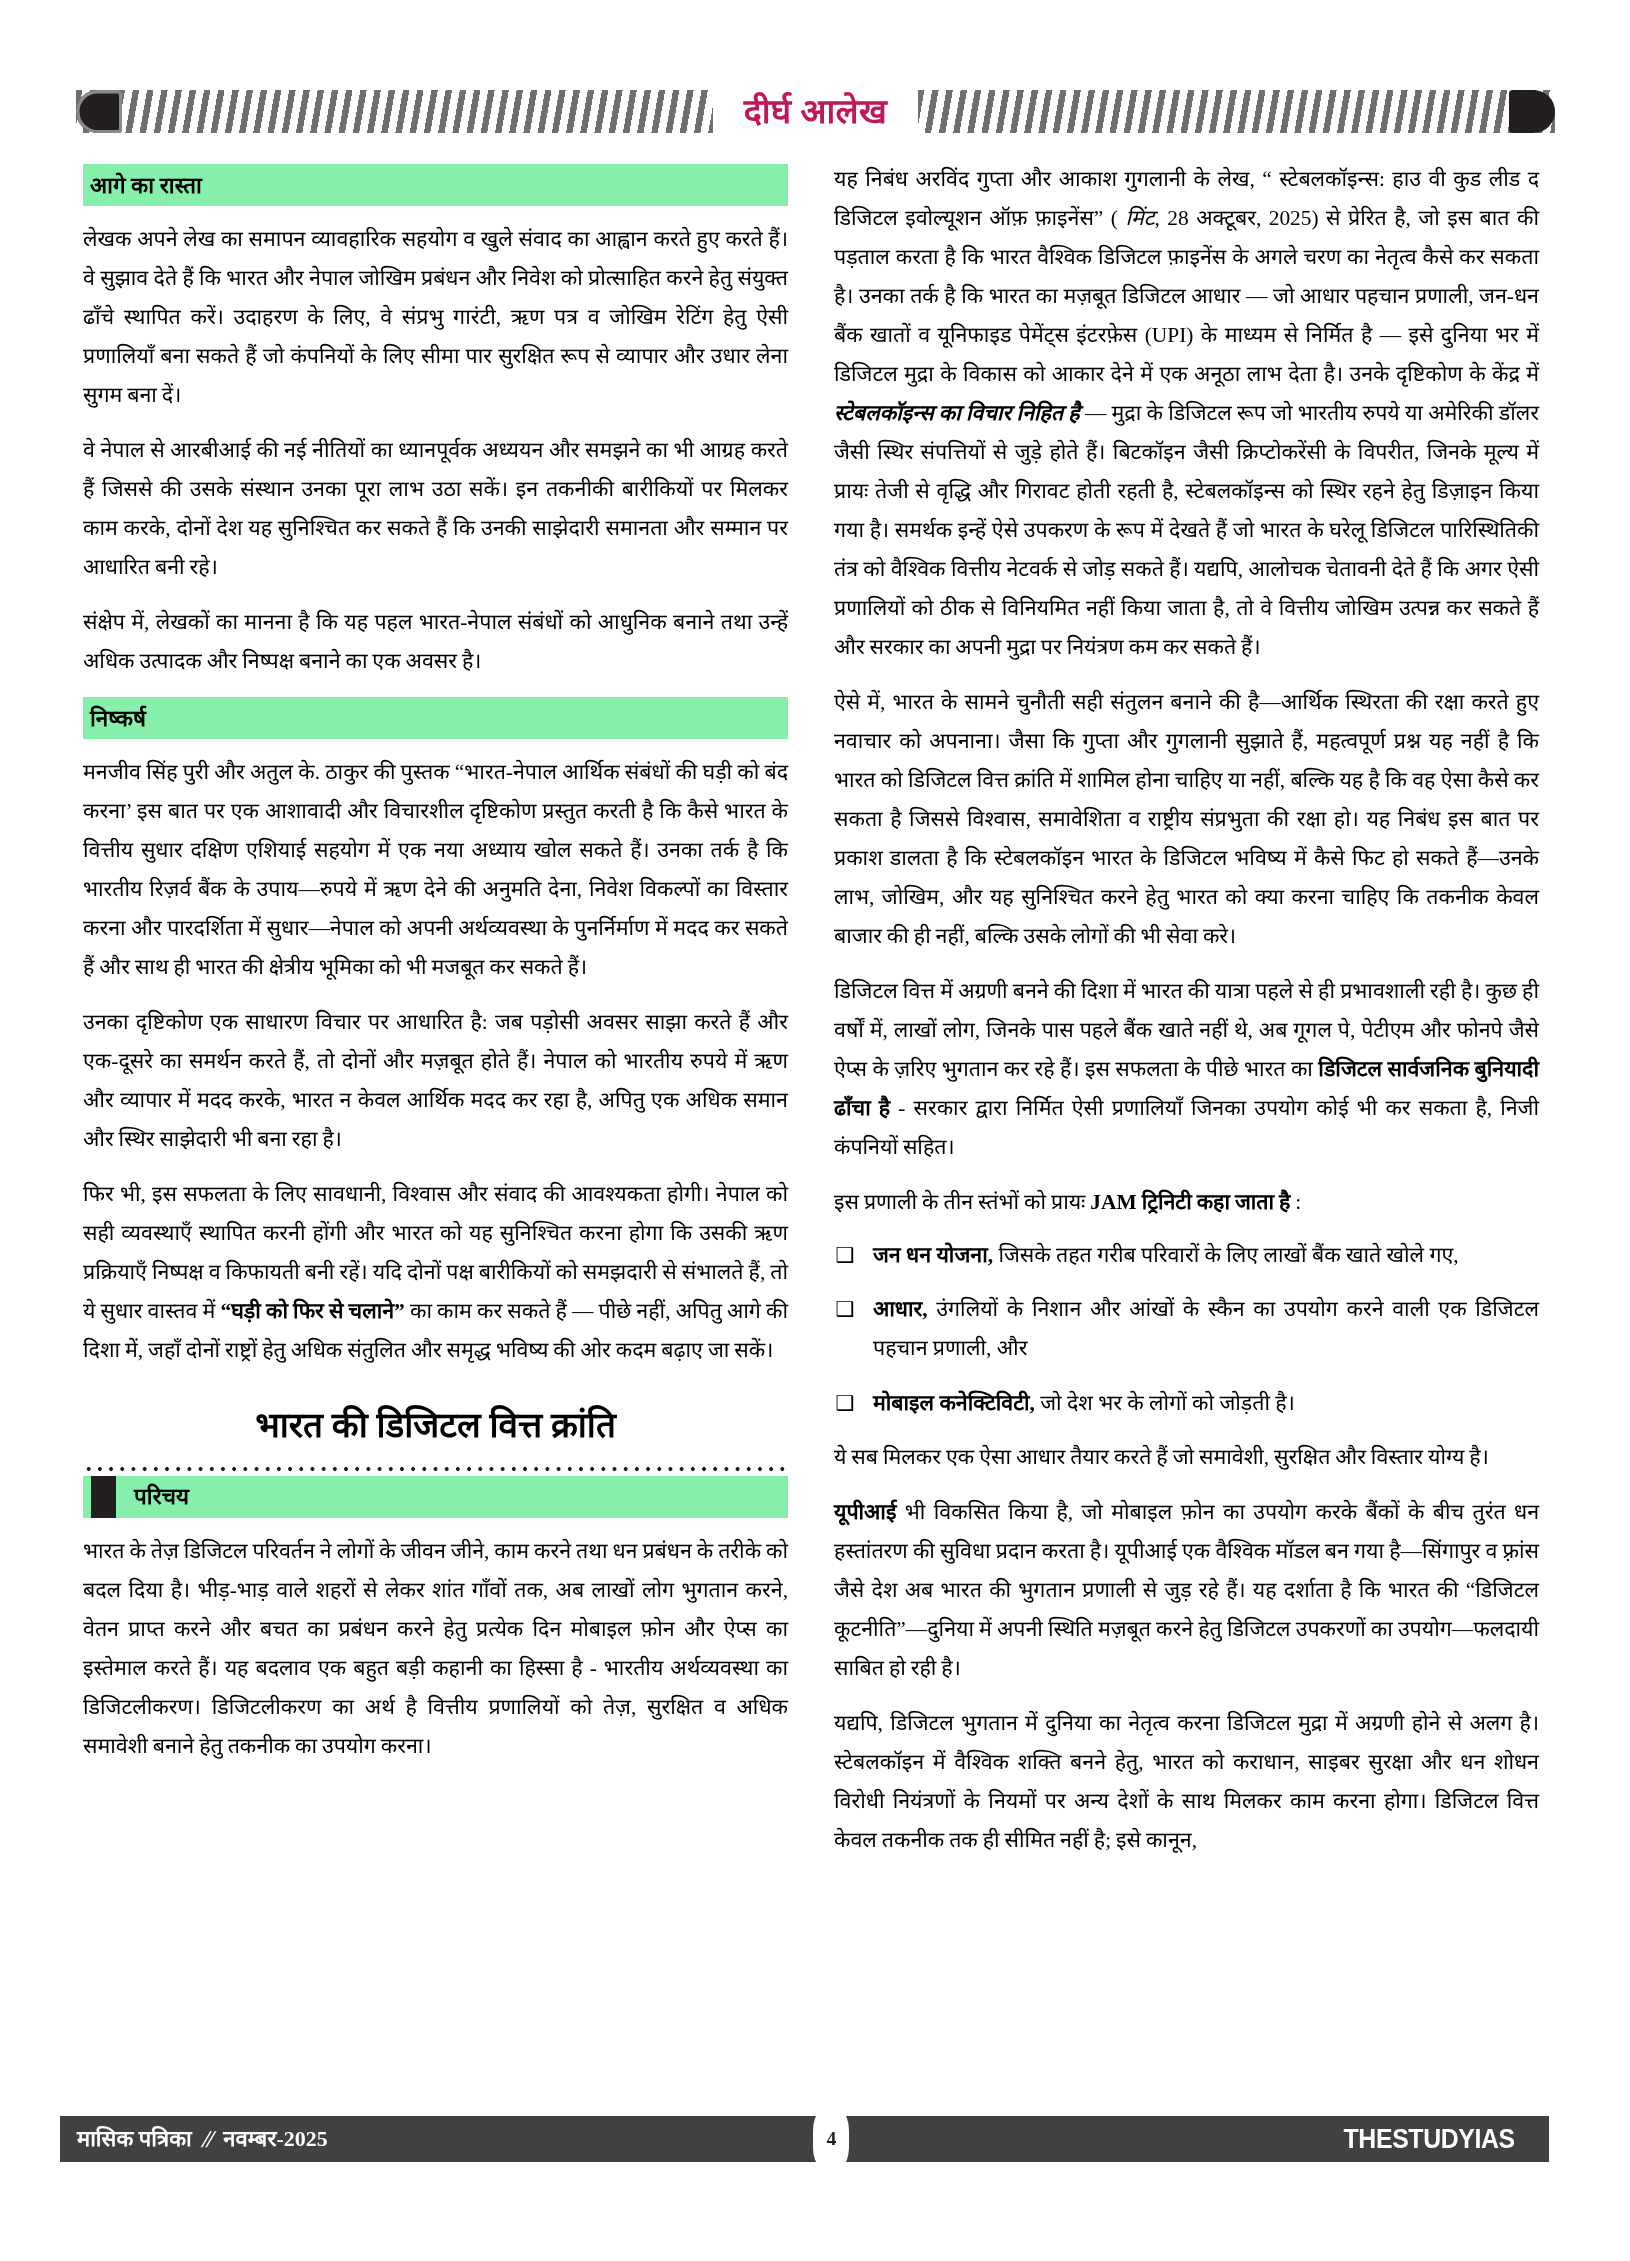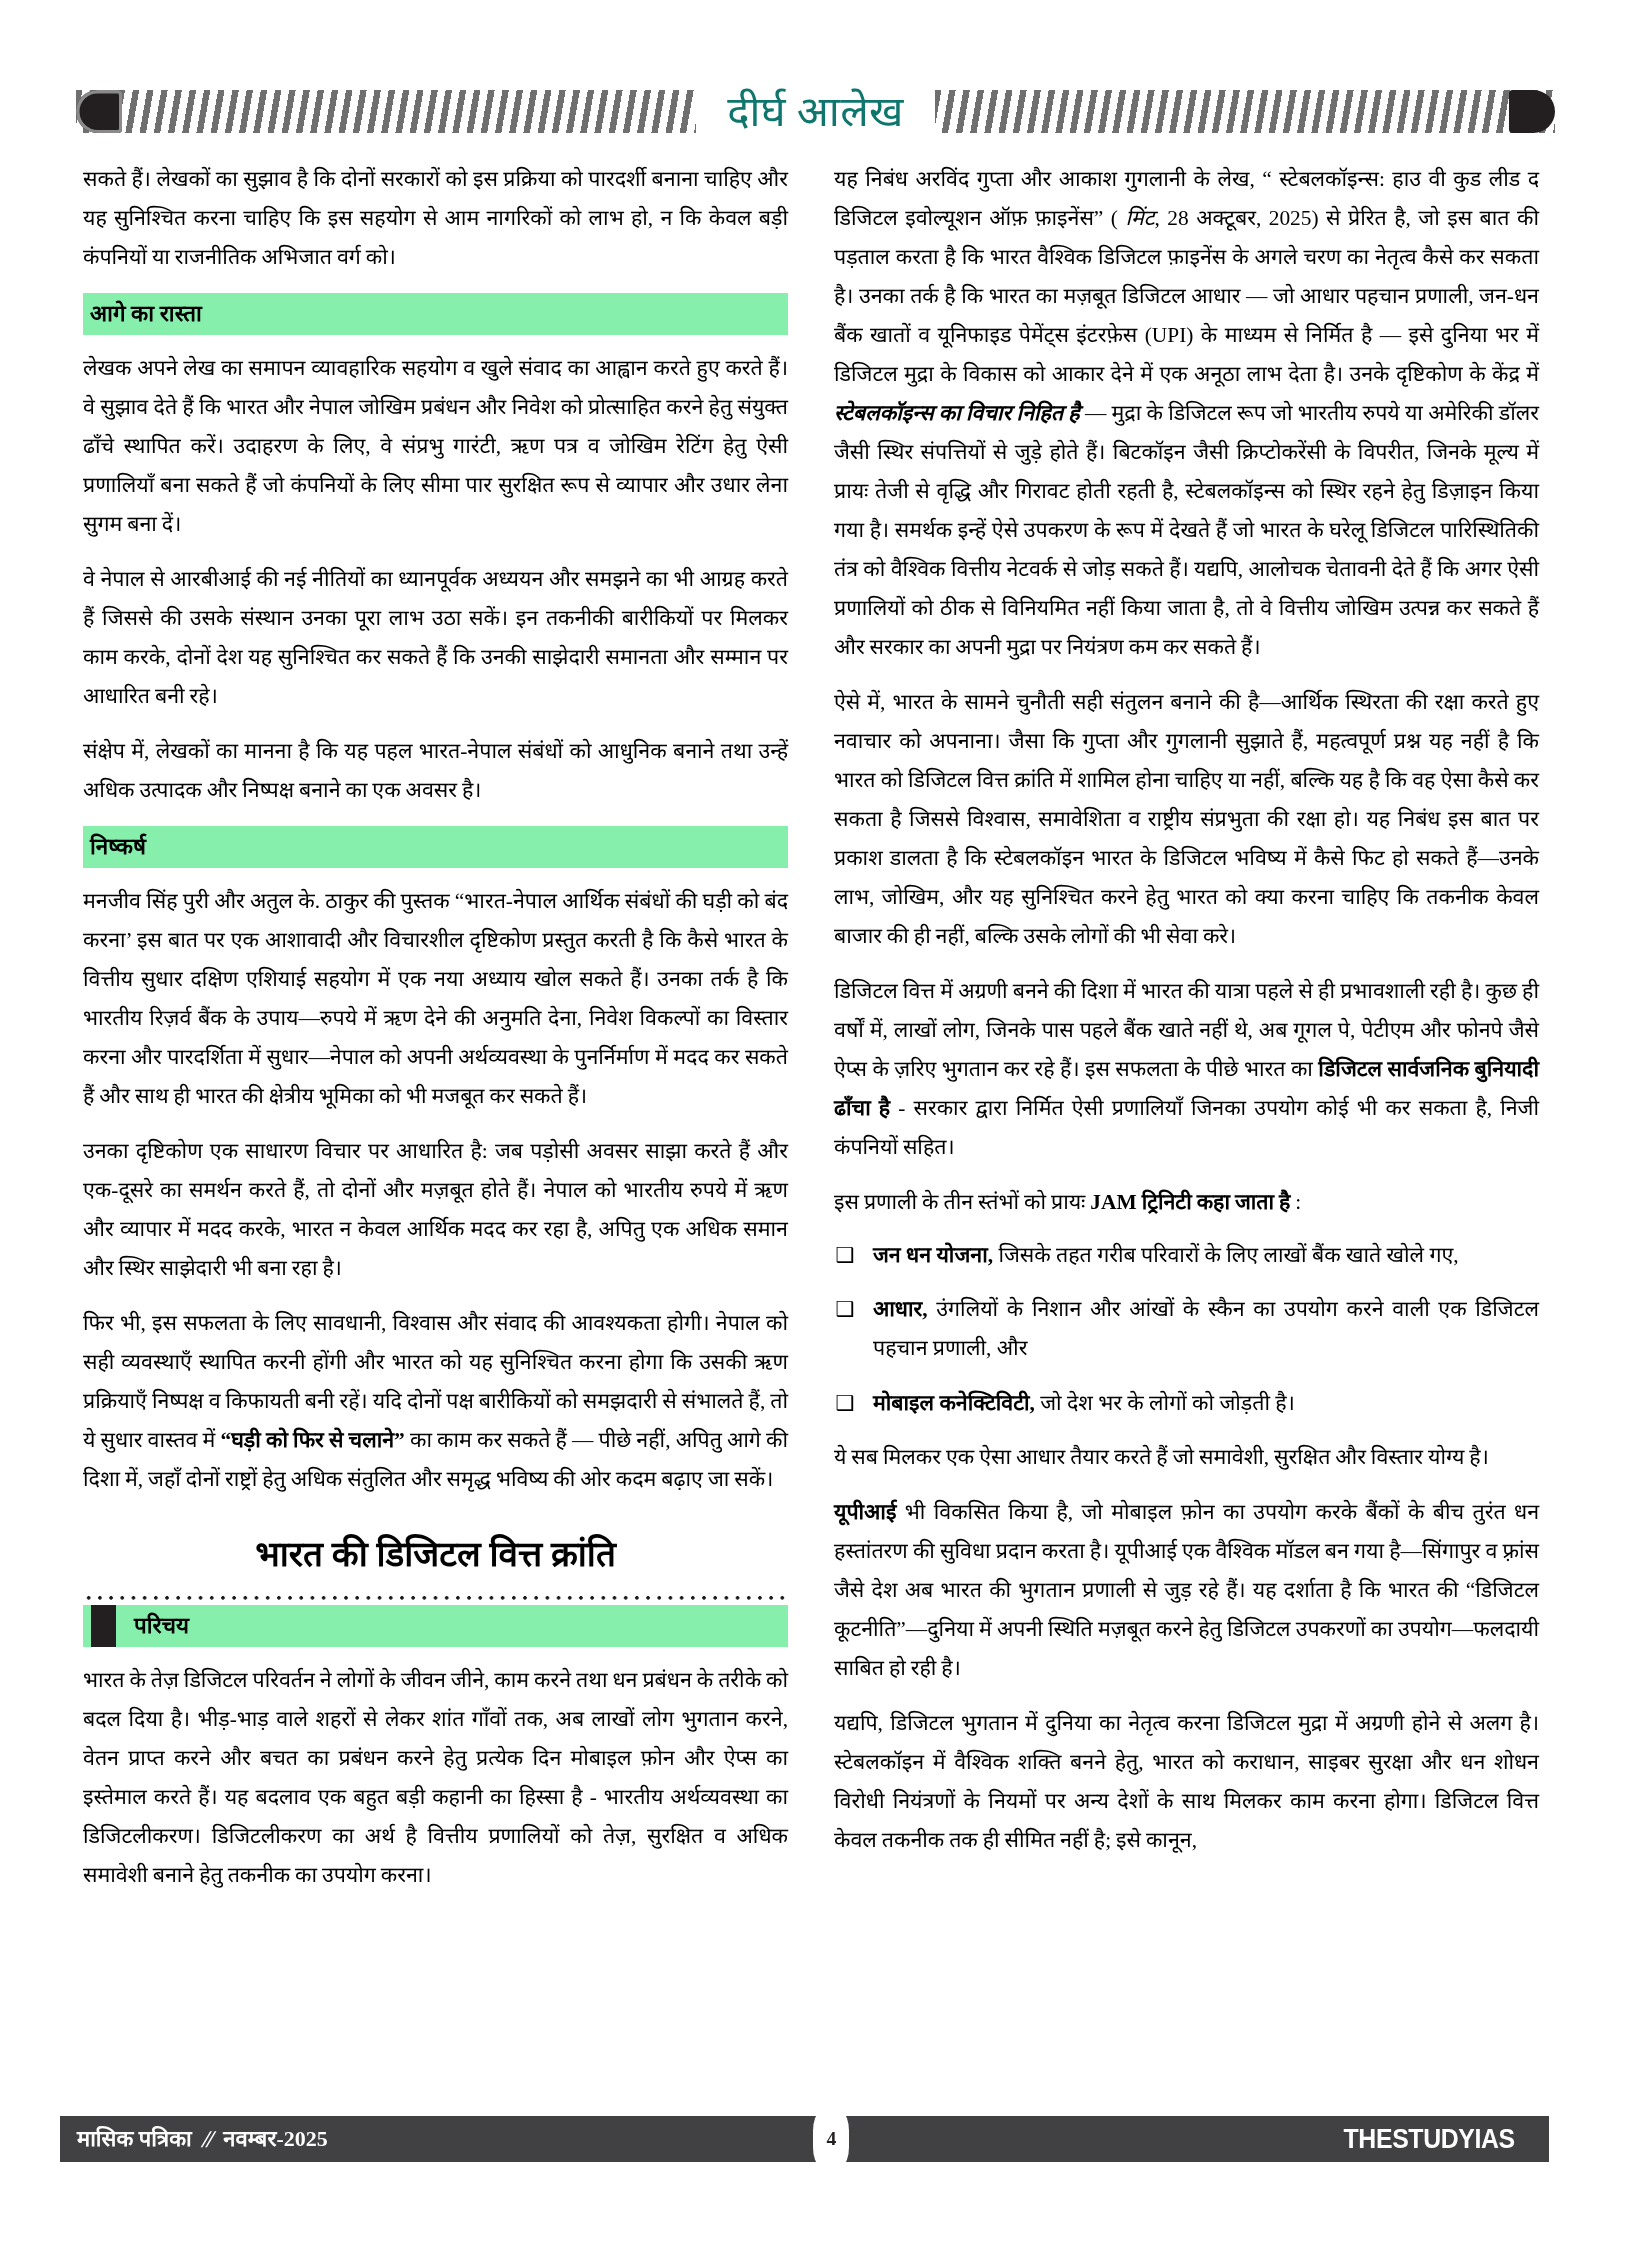--- a/index.html
+++ b/index.html
@@ -74,26 +74,26 @@
     position: absolute;
     right: 0; top: 0;
     width: 46px;
     height: 43px;
     background: #231f20;
     border-radius: 4.2px 24px 24px 4.2px;
   }
   .masthead-title {
     flex: 0 0 auto;
     padding: 0 31px;
-    font-size: 42px;
-    font-weight: 400;
+    font-size: 34px;
+    font-weight: 700;
     letter-spacing: 0.4px;
     white-space: nowrap;
     line-height: 1;
-    color: #0f766e;
+    color: #be185d;
   }
 
   
   .col {
     position: absolute;
     top: 160px;
     width: 705px;
   }
   .col-left  { left: 83px; }
   .col-right { left: 834px; }
@@ -258,21 +258,20 @@
     </div>
     <div class="masthead-title">दीर्घ आलेख</div>
     <div class="band right">
       <div class="stripes"></div>
       <div class="cap"></div>
     </div>
   </div>
 
   <div class="col col-left">
 
-    <p class="body">सकते हैं। लेखकों का सुझाव है कि दोनों सरकारों को इस प्रक्रिया को पारदर्शी बनाना चाहिए और यह सुनिश्चित करना चाहिए कि इस सहयोग से आम नागरिकों को लाभ हो, न कि केवल बड़ी कंपनियों या राजनीतिक अभिजात वर्ग को।</p>
 
     <div class="sec-head">
       <span class="txt">आगे का रास्ता</span>
     </div>
 
     <p class="body">लेखक अपने लेख का समापन व्यावहारिक सहयोग व खुले संवाद का आह्वान करते हुए करते हैं। वे सुझाव देते हैं कि भारत और नेपाल जोखिम प्रबंधन और निवेश को प्रोत्साहित करने हेतु संयुक्त ढाँचे स्थापित करें। उदाहरण के लिए, वे संप्रभु गारंटी, ऋण पत्र व जोखिम रेटिंग हेतु ऐसी प्रणालियाँ बना सकते हैं जो कंपनियों के लिए सीमा पार सुरक्षित रूप से व्यापार और उधार लेना सुगम बना दें।</p>
     <p class="body">वे नेपाल से आरबीआई की नई नीतियों का ध्यानपूर्वक अध्ययन और समझने का भी आग्रह करते हैं जिससे की उसके संस्थान उनका पूरा लाभ उठा सकें। इन तकनीकी बारीकियों पर मिलकर काम करके, दोनों देश यह सुनिश्चित कर सकते हैं कि उनकी साझेदारी समानता और सम्मान पर आधारित बनी रहे।</p>
     <p class="body">संक्षेप में, लेखकों का मानना है कि यह पहल भारत-नेपाल संबंधों को आधुनिक बनाने तथा उन्हें अधिक उत्पादक और निष्पक्ष बनाने का एक अवसर है।</p>
 
     <div class="sec-head">

